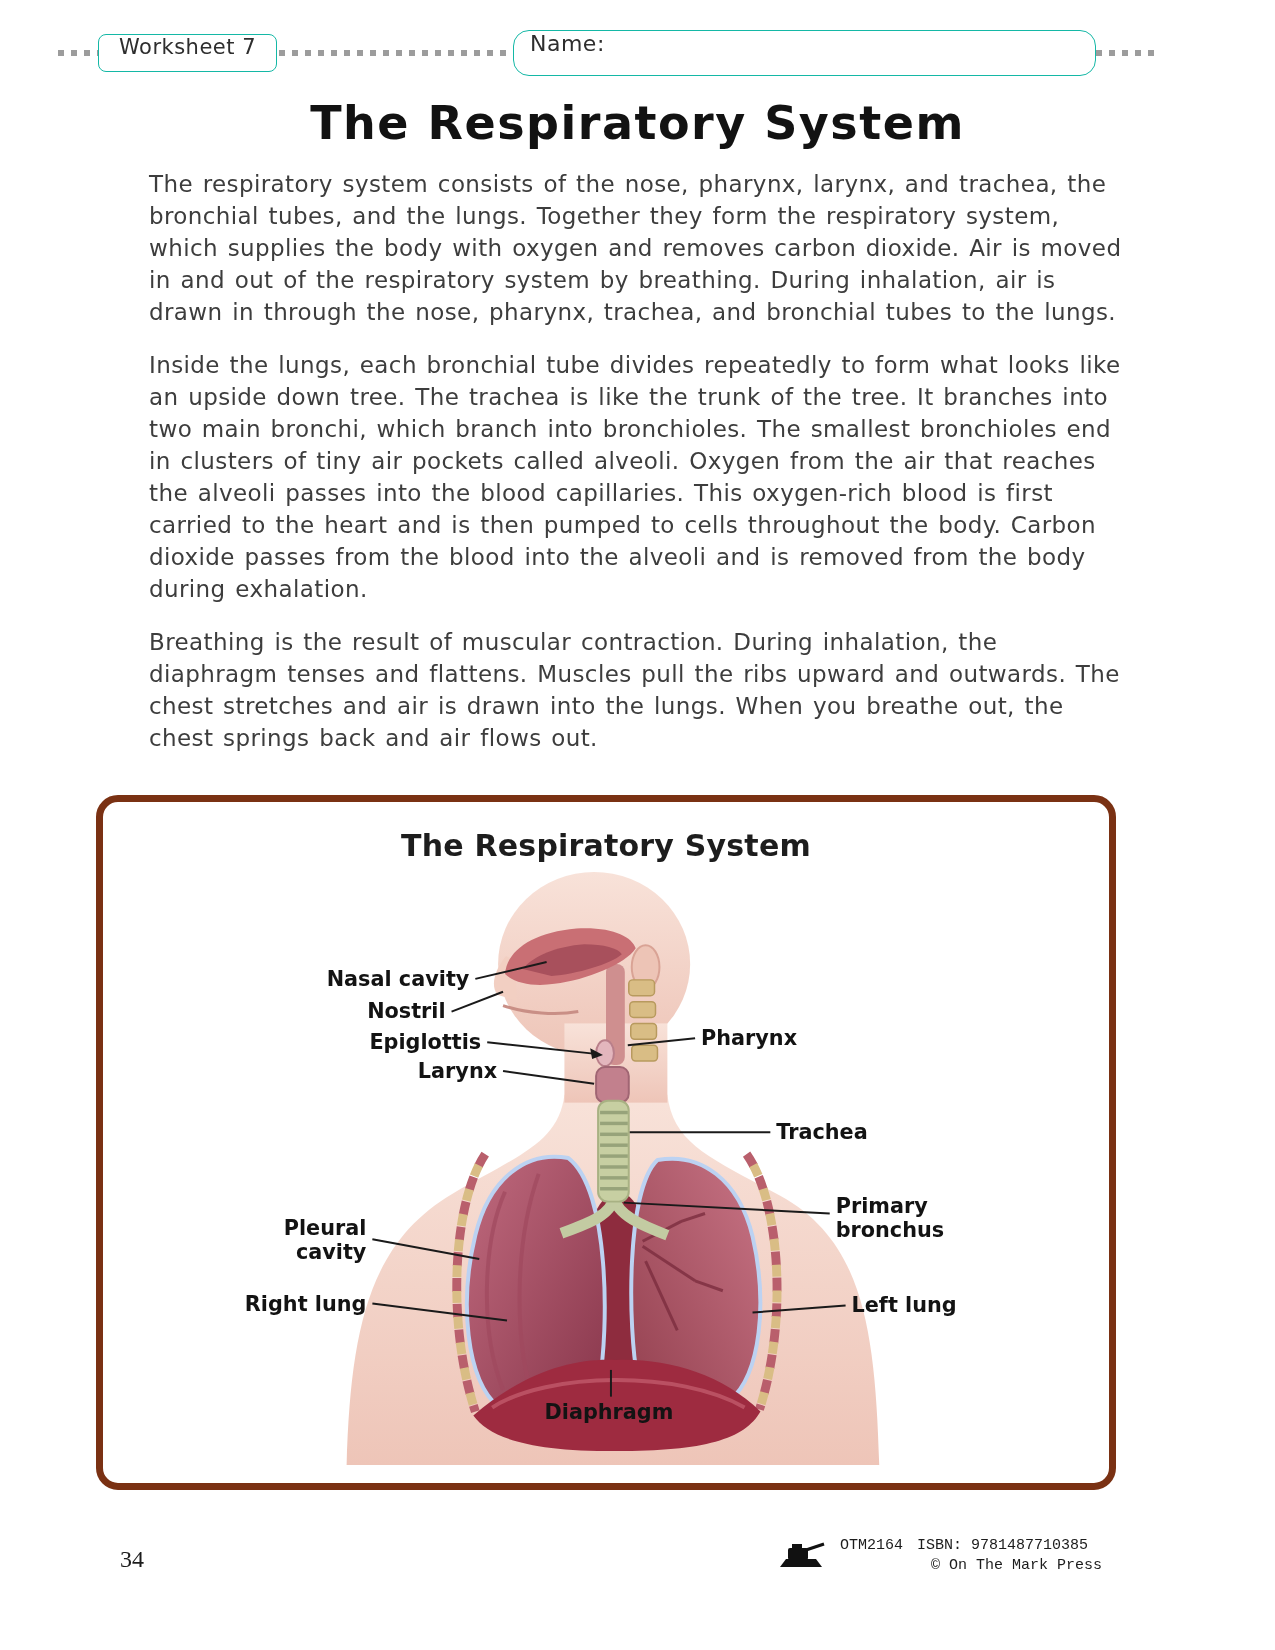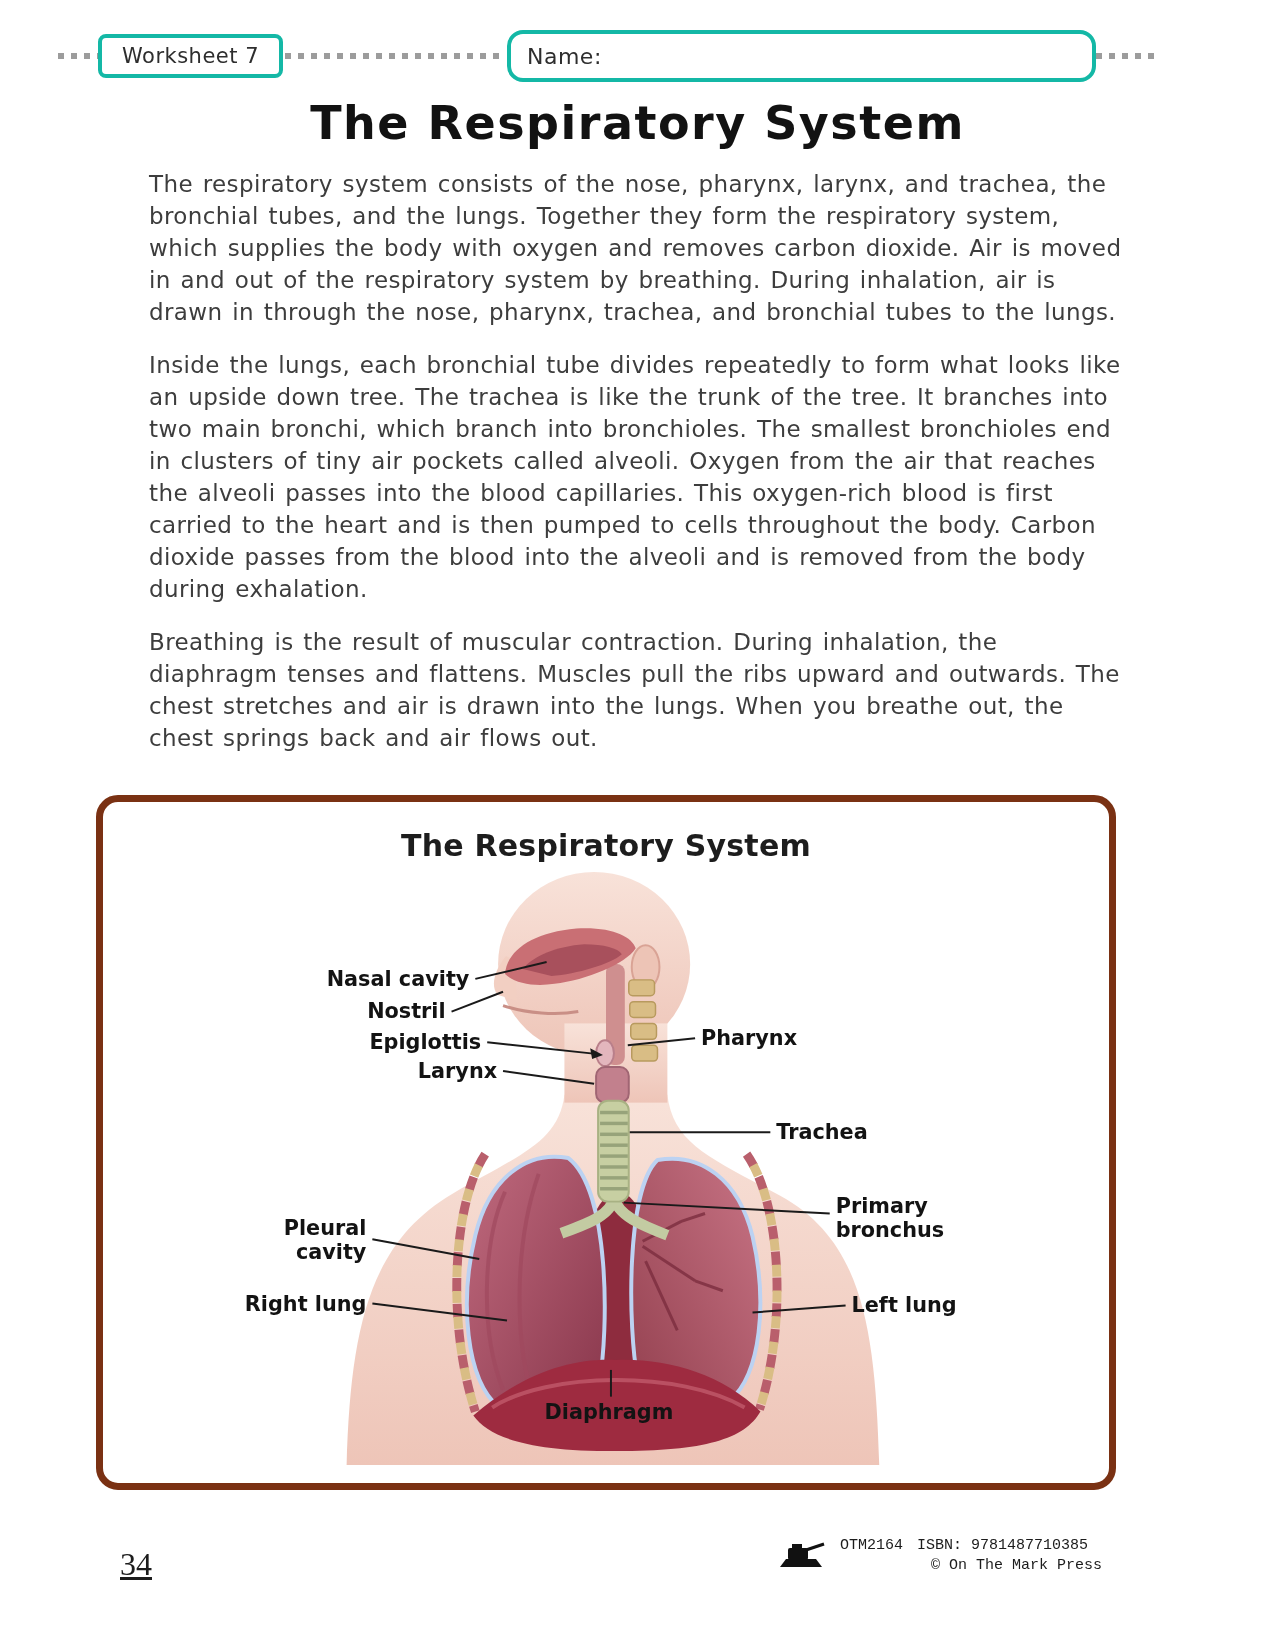--- a/index.html
+++ b/index.html
@@ -17,23 +17,23 @@
     display:flex; align-items:center;
   }
   .dots {
     height:6px;
     background-image:repeating-linear-gradient(to right,#9c9c9c 0 6px, transparent 6px 13px);
   }
   .dots-a { width:40px; }
   .dots-b { flex:1; margin:0 2px; }
   .dots-c { width:60px; }
   .hbox {
-    border:4px solid #14b8a6; border-radius:8px;
+    border:1px solid #14b8a6; border-radius:8px;
     background:#fff; color:#2e2e2e;
-    display:flex; align-items:center;
+    display:flex; align-items:flex-start;
   }
   .worksheet-box { height:36px; padding:0 20px; font-size:21px; letter-spacing:0.5px; }
   .name-box { height:44px; width:565px; padding-left:16px; font-size:22px; border-radius:16px; letter-spacing:0.5px; }
 
   
   .page-title {
     position:absolute; top:96px; left:0; width:100%;
     margin:0; text-align:center;
     font-size:46px; font-weight:bold; letter-spacing:1.5px;
     color:#121212;
@@ -67,21 +67,21 @@
     font-weight:bold; font-size:21px; fill:#131313;
   }
   .leader { stroke:#1a1a1a; stroke-width:2; fill:none; }
 
   
   .footer {
     position:absolute; top:1536px; left:120px; width:982px; height:56px;
   }
   .page-number {
     position:absolute; left:0; top:10px;
-    font-family:"Liberation Serif", serif; font-size:32px; color:#1c1c1c;text-decoration:underline;
+    font-family:"Liberation Serif", serif; font-size:24px; color:#1c1c1c;
   }
   .footer-right {
     position:absolute; right:0; top:0;
     display:flex; align-items:center; gap:14px;
   }
   .imprint { font-family:Liberation Mono, monospace; font-size:15px; color:#1c1c1c; line-height:20px; }
   .imprint .line1 span { margin-right:14px; }
   .imprint .line2 { text-align:right; }
 </style>
 </head>

